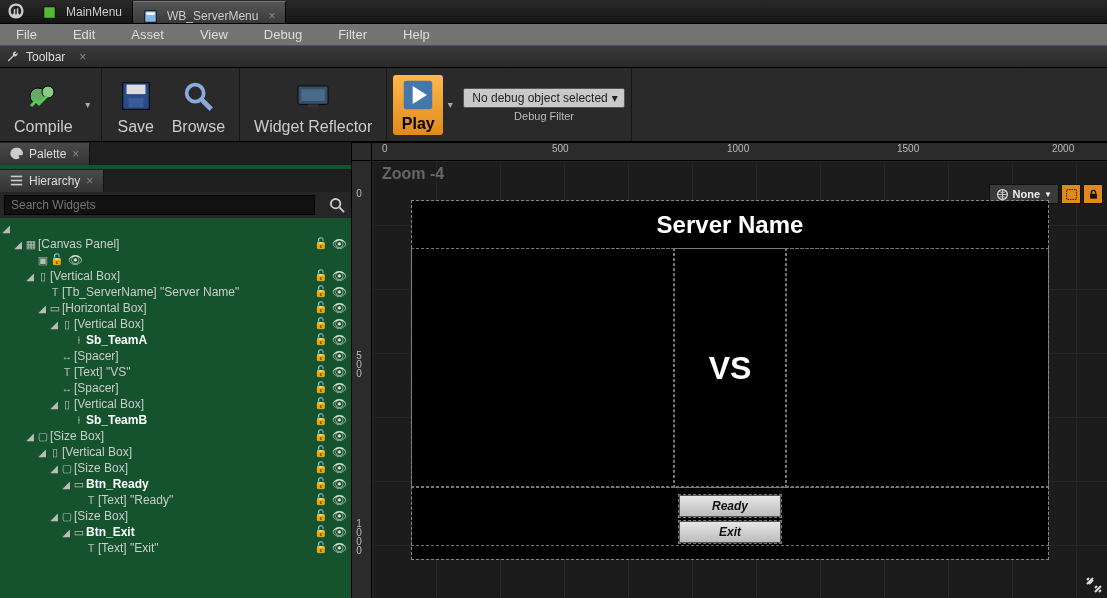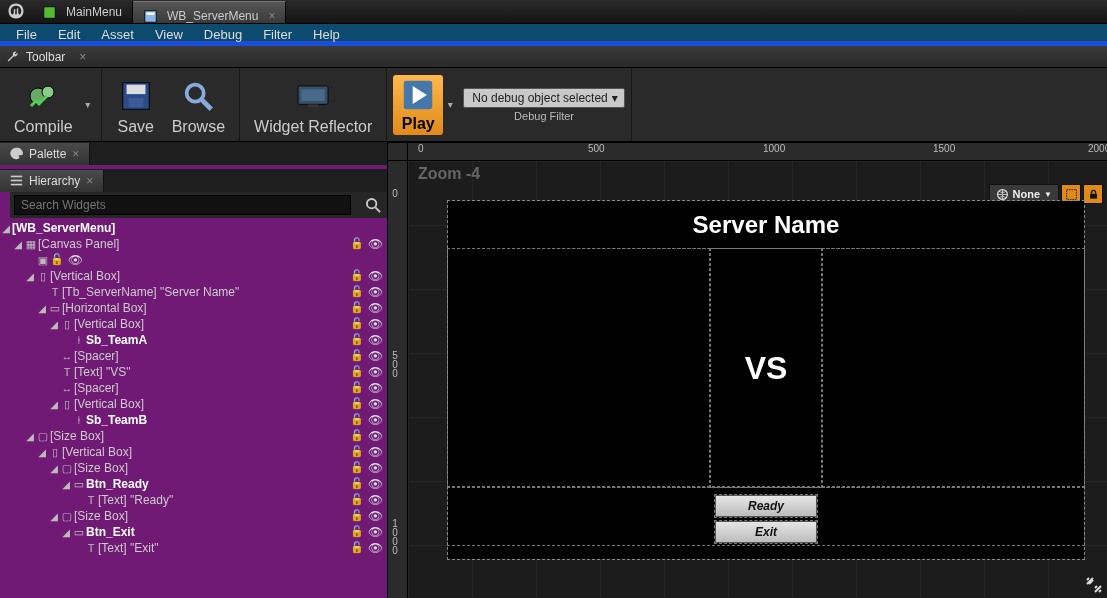--- a/index.html
+++ b/index.html
@@ -7,21 +7,21 @@
 
 
 .title-tabs { display: flex; align-items: flex-end; height: 24px; background: linear-gradient(#2a2a2a, #151515); border-bottom: 1px solid #000; }
 .ue-logo { width: 32px; height: 24px; display: flex; align-items: center; justify-content: center; color: #ddd; font-weight: bold; }
 .doc-tab { display: flex; align-items: center; gap: 10px; padding: 0 10px; height: 22px; font-size: 12px; color: #ccc; border-right: 1px solid #000; position: relative; }
 .doc-tab.active { background: linear-gradient(#555, #3a3a3a); border-top: 1px solid #777; align-items: flex-end; }
 .doc-tab .close { color: #888; font-size: 12px; }
 .tab-icon { width: 14px; height: 14px; display: inline-flex; align-items: center; justify-content: center; }
 
 
-.menu-bar { display: flex; gap: 1px; height: 22px; background: #0c4a6e; border-bottom: 5px solid #1d4ed8; padding-left: 6px; }
+.menu-bar { display: flex; gap: 16px; height: 22px; background: #737373; border-bottom: 1px solid #1d4ed8; padding-left: 6px; }
 .menu-item { padding: 3px 10px; font-size: 13px; color: #ddd; }
 
 
 .toolbar-header { height: 22px; background: linear-gradient(#3a3a3a, #2a2a2a); display: flex; align-items: center; gap: 6px; padding: 0 6px; font-size: 12px; color: #ddd; border-bottom: 1px solid #000; }
 .toolbar-header .close { margin-left: 8px; color: #888; }
 .wrench { color: #ddd; }
 .toolbar-body { height: 74px; background: #2a2a2a; display: flex; align-items: center; border-bottom: 1px solid #000; }
 .tb-group { display: flex; align-items: center; padding: 0 6px; height: 100%; border-right: 1px solid #161616; }
 .tb-btn { display: flex; flex-direction: column; align-items: center; justify-content: flex-end; padding: 4px 8px 2px; font-size: 16px; color: #ccc; gap: 2px; min-width: 50px; }
 .tb-btn .icon { width: 40px; height: 40px; display: flex; align-items: center; justify-content: center; }
@@ -29,26 +29,26 @@
 .play-btn { background: linear-gradient(#ffb84d, #e08a1a); border-radius: 3px; padding: 2px; }
 .play-btn .icon { width: 36px; height: 36px; }
 .debug-filter { display: flex; flex-direction: column; align-items: center; gap: 2px; margin-left: 6px; }
 .debug-select { background: #c9c9c9; color: #222; border: 1px solid #555; padding: 2px 6px 2px 8px; font-size: 12px; display: flex; align-items: center; gap: 4px; border-radius: 2px; }
 .debug-label { font-size: 11px; color: #bbb; }
 
 
 .main { display: flex; height: calc(598px - 24px - 22px - 22px - 74px); }
 
 
-.left-col { width: 388px; background: #701a75; display: flex; flex-direction: column; border-right: 1px solid #000; }
+.left-col { width: 352px; background: #14532d; display: flex; flex-direction: column; border-right: 1px solid #000; }
 .panel-tab-row { height: 23px; display: flex; align-items: center; background: #1e1e1e; }
 .panel-tab { display: flex; align-items: center; gap: 6px; padding: 0 10px; height: 22px; font-size: 12px; color: #ddd; background: linear-gradient(#4a4a4a, #333); border-right: 1px solid #111; }
 .panel-tab .close { color: #888; font-size: 12px; }
 
-.search-row { display: flex; align-items: center; padding: 3px 4px; gap: 12px; background: #262626; margin-left: 10px;}
+.search-row { display: flex; align-items: center; padding: 3px 4px; gap: 12px; background: #262626;}
 .search-input { flex: 1; background: #111; border: 1px solid #000; color: #aaa; font-size: 12px; padding: 2px 6px; height: 20px; }
 .search-mag { width: 20px; height: 20px; display: flex; align-items: center; justify-content: center; color: #ccc; }
 
 .tree { font-size: 12px; color: #ccc; padding: 2px 0 4px; overflow: auto; flex: 1; }
 .tree-row { display: flex; align-items: center; height: 16px; padding-right: 4px; }
 .tw { display: inline-block; width: 12px; text-align: center; color: #bbb; font-size: 10px; }
 .ti { display: inline-block; width: 14px; text-align: center; color: #bbb; font-size: 11px; }
 .tree-label { flex: 1; white-space: nowrap; overflow: hidden; }
 .tree-icons { display: flex; gap: 4px; color: #ccc; }
 .lock { font-size: 11px; color: #bbb; }
@@ -242,21 +242,20 @@
           <svg width="15" height="15" viewBox="0 0 16 16">
               <circle cx="6" cy="6" r="5" fill="none" stroke="#ccc" stroke-width="2"></circle>
               <line x1="10" y1="10" x2="15" y2="15" stroke="#ccc" stroke-width="2"></line>
             </svg>
         </span>
       </div>
 
       <div class="tree">
         <div class="tree-row">
             <span class="tw">◢</span>
-            <span class="tree-label bold">[WB_ServerMenu]</span>
           </div>
         <div class="tree-row" style="padding-left:12px">
             <span class="tw">◢</span>
             <span class="ti">▦</span>
             <span class="tree-label">[Canvas Panel]</span>
             <span class="tree-icons">
               <span class="lock">🔓</span>
               <span class="eye">👁</span>
             </span>
           </div>

